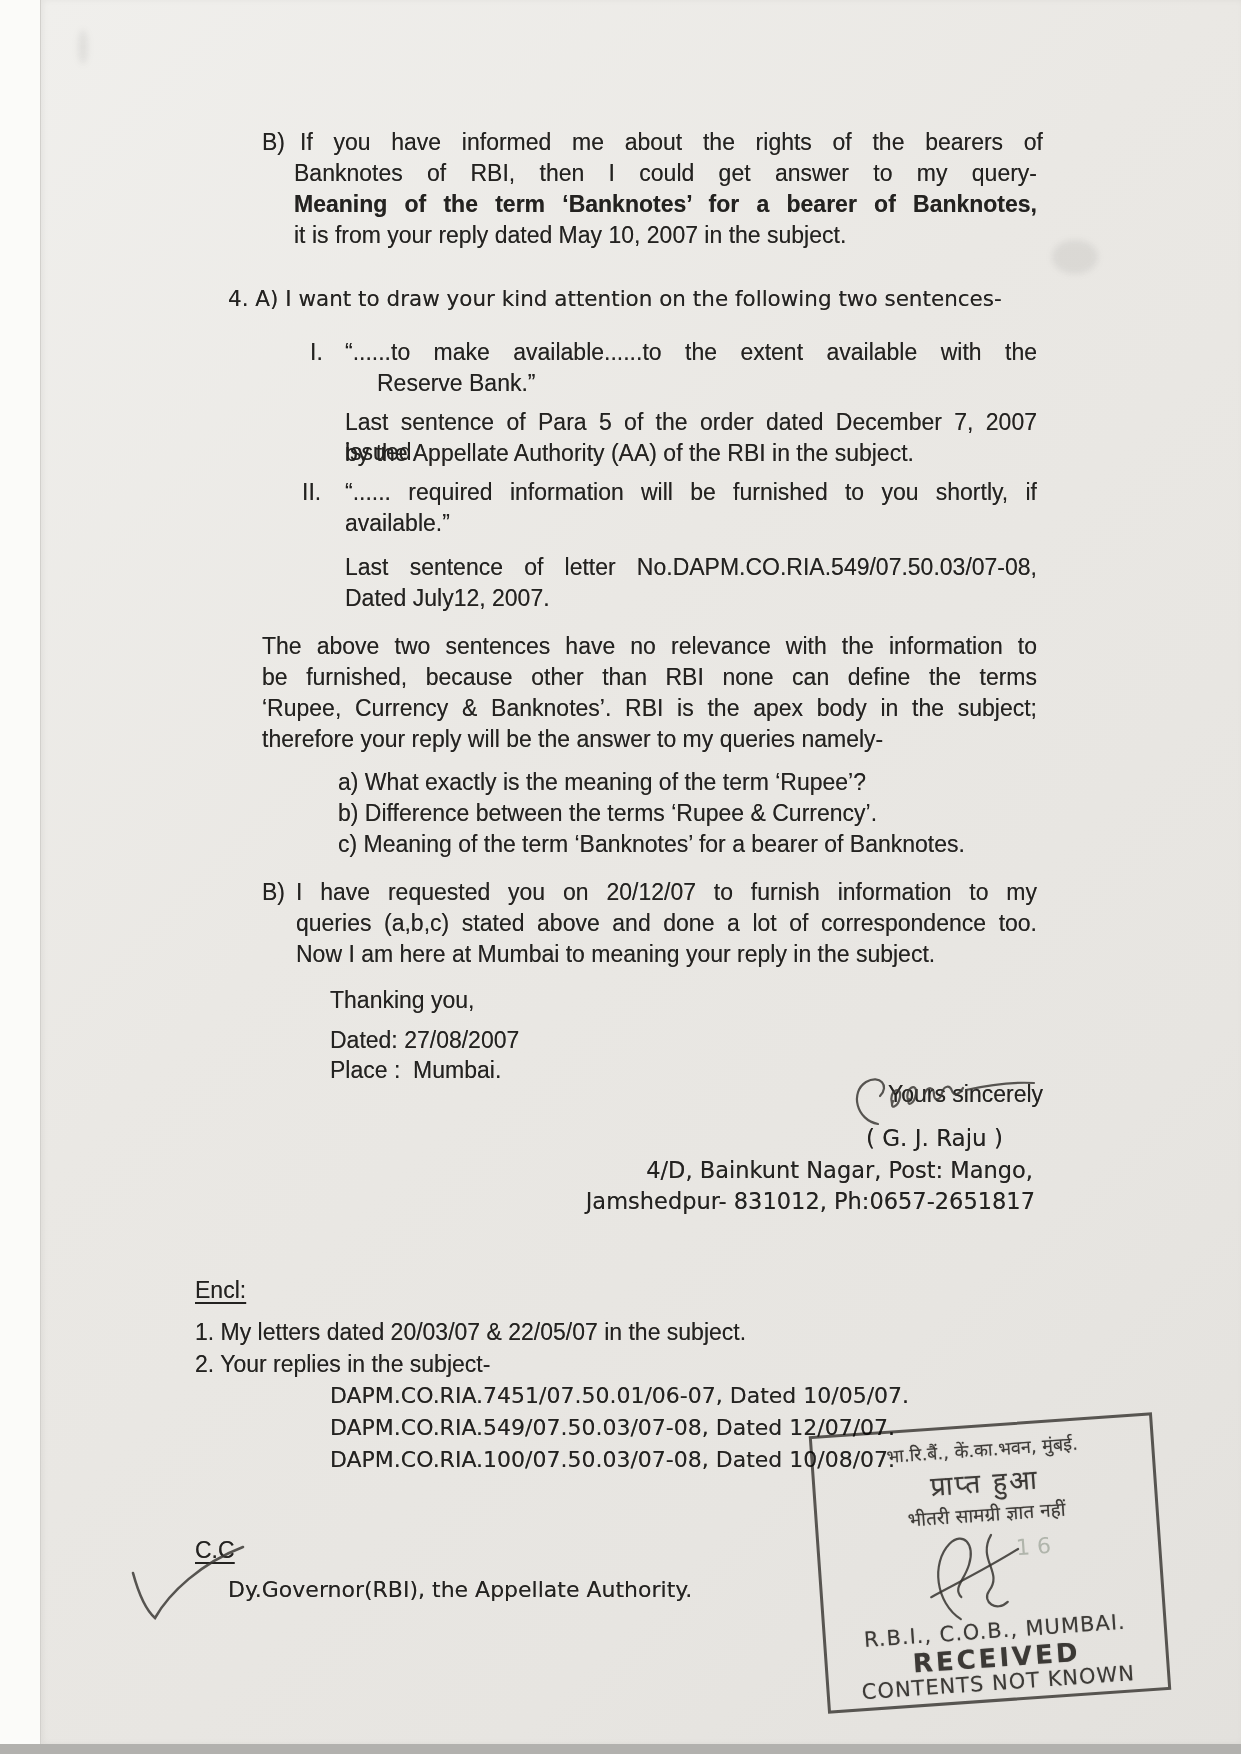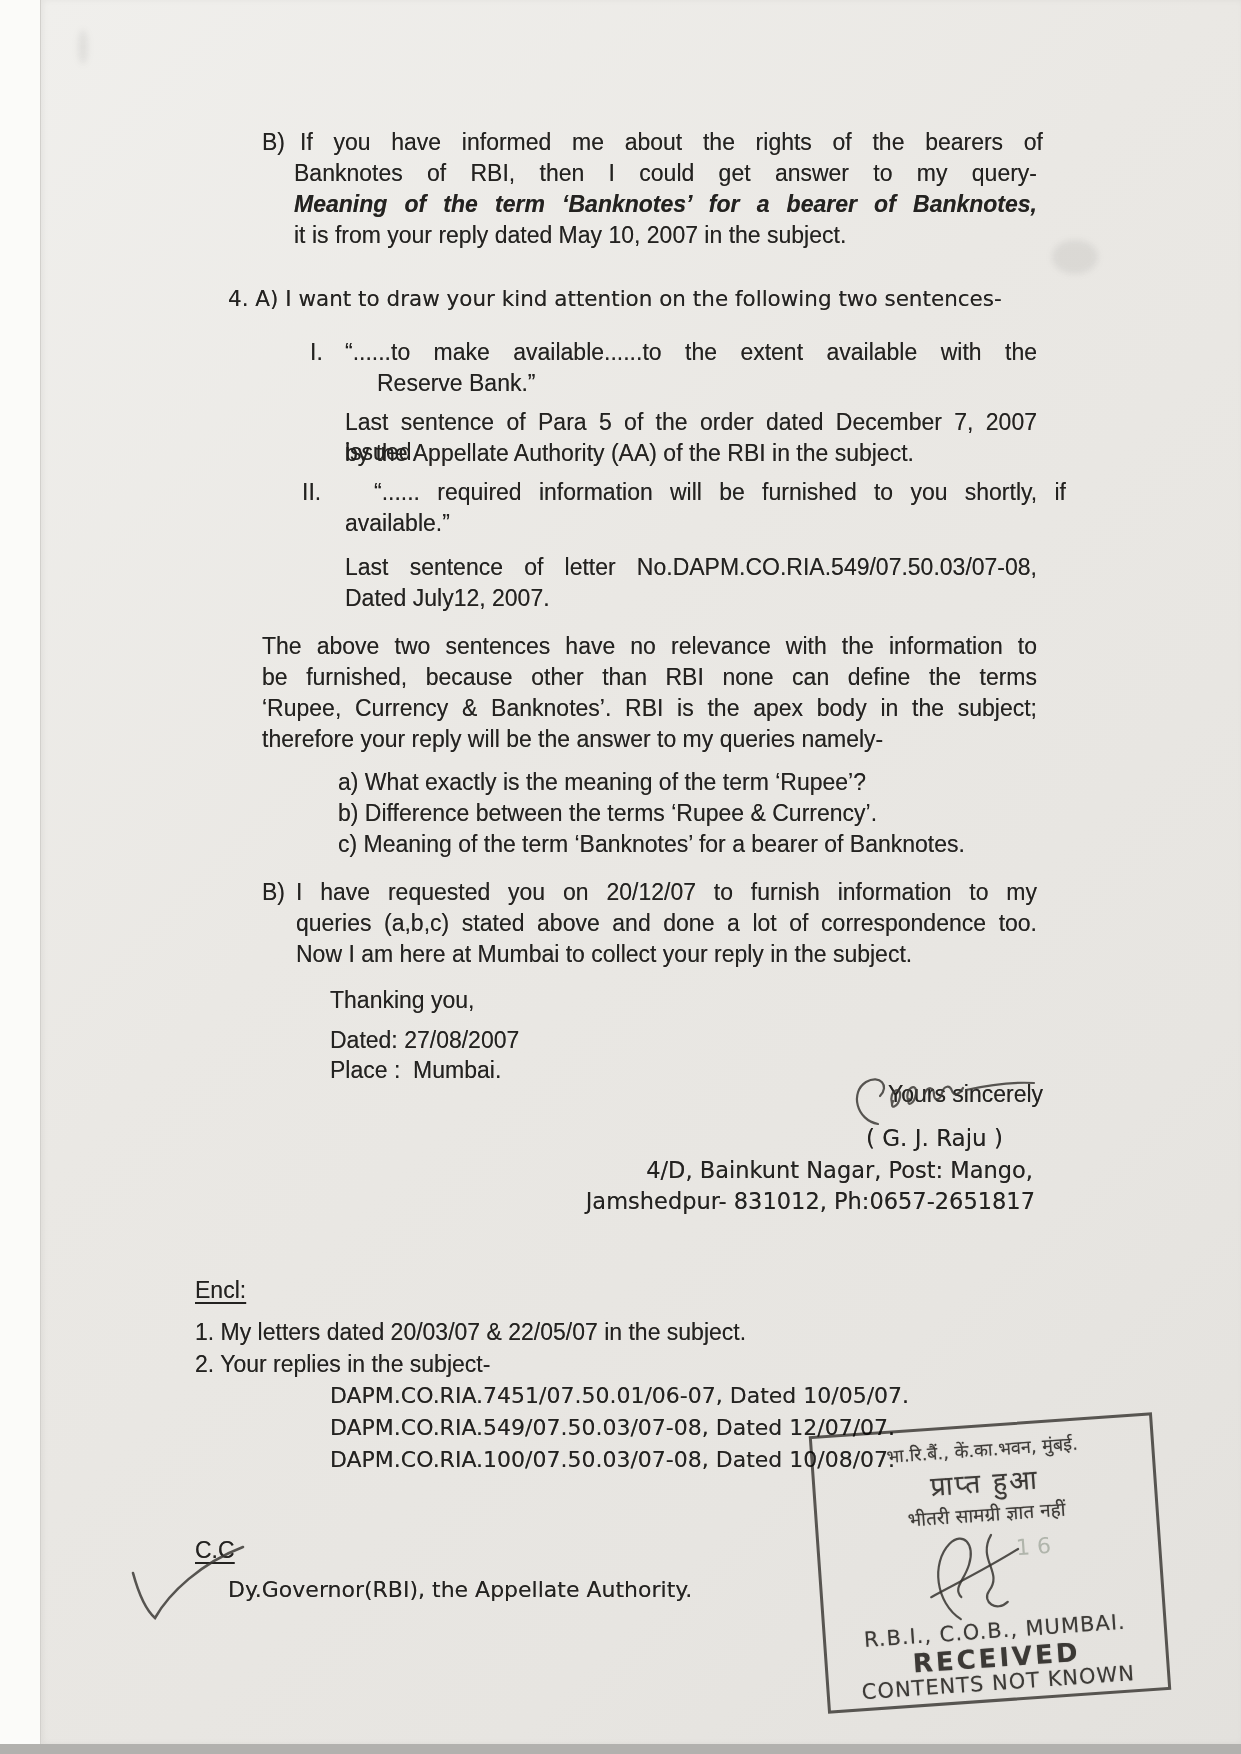--- a/index.html
+++ b/index.html
@@ -30,50 +30,50 @@
 
 <div id="screen">
   <div id="paper"></div>
 
   <div class="smudge" style="left:1052px;top:240px;width:46px;height:34px;"></div>
   <div class="smudge" style="left:78px;top:30px;width:10px;height:34px;"></div>
 
   <div class="t" style="left:262px;top:128px;">B)</div>
   <div class="t j" style="left:300px;top:128px;width:743px;">If you have informed me about the rights of the bearers of</div>
   <div class="t j" style="left:294px;top:159px;width:743px;">Banknotes of RBI, then I could get answer to my query-</div>
-  <div class="t j b" style="left:294px;top:190px;width:743px;font-style:italic;">Meaning of the term ‘Banknotes’ for a bearer of Banknotes,</div>
+  <div class="t j b" style="left:294px;top:190px;width:743px;">Meaning of the term ‘Banknotes’ for a bearer of Banknotes,</div>
   <div class="t" style="left:294px;top:221px;text-align:right;">it is from your reply dated May 10, 2007 in the subject.</div>
 
   <div class="t d" style="left:228px;top:285px;">4. A) I want to draw your kind attention on the following two sentences-</div>
 
   <div class="t" style="left:310px;top:338px;">I.</div>
   <div class="t j" style="left:345px;top:338px;width:692px;">“......to make available......to the extent available with the</div>
   <div class="t" style="left:345px;top:369px;margin-left:32px;">Reserve Bank.”</div>
   <div class="t j" style="left:345px;top:408px;width:692px;">Last sentence of Para 5 of the order dated December 7, 2007 issued</div>
   <div class="t" style="left:345px;top:439px;">by the Appellate Authority (AA) of the RBI in the subject.</div>
 
   <div class="t" style="left:302px;top:478px;">II.</div>
-  <div class="t j" style="left:345px;top:478px;width:692px;margin-left:29px;">“...... required information will be furnished to you shortly, if</div>
+  <div class="t j" style="left:345px;top:478px;width:692px;">“...... required information will be furnished to you shortly, if</div>
   <div class="t" style="left:345px;top:509px;">available.”</div>
   <div class="t j" style="left:345px;top:553px;width:692px;">Last sentence of letter No.DAPM.CO.RIA.549/07.50.03/07-08,</div>
   <div class="t" style="left:345px;top:584px;">Dated July12, 2007.</div>
 
   <div class="t j" style="left:262px;top:632px;width:775px;">The above two sentences have no relevance with the information to</div>
   <div class="t j" style="left:262px;top:663px;width:775px;">be furnished, because other than RBI none can define the terms</div>
   <div class="t j" style="left:262px;top:694px;width:775px;">‘Rupee, Currency &amp; Banknotes’. RBI is the apex body in the subject;</div>
   <div class="t" style="left:262px;top:725px;">therefore your reply will be the answer to my queries namely-</div>
 
   <div class="t" style="left:338px;top:768px;">a) What exactly is the meaning of the term ‘Rupee’?</div>
   <div class="t" style="left:338px;top:799px;">b) Difference between the terms ‘Rupee &amp; Currency’.</div>
   <div class="t" style="left:338px;top:830px;">c) Meaning of the term ‘Banknotes’ for a bearer of Banknotes.</div>
 
   <div class="t" style="left:262px;top:878px;">B)</div>
   <div class="t j" style="left:296px;top:878px;width:741px;">I have requested you on 20/12/07 to furnish information to my</div>
   <div class="t j" style="left:296px;top:909px;width:741px;">queries (a,b,c) stated above and done a lot of correspondence too.</div>
-  <div class="t" style="left:296px;top:940px;">Now I am here at Mumbai to collect your reply in the subject.</div>
+  <div class="t" style="left:296px;top:940px;">Now I am here at Mumbai to meaning your reply in the subject.</div>
 
   <div class="t" style="left:330px;top:986px;">Thanking you,</div>
   <div class="t" style="left:330px;top:1026px;">Dated: 27/08/2007</div>
   <div class="t" style="left:330px;top:1056px;">Place :  Mumbai.</div>
   <div class="t" style="left:862px;top:1080px;margin-left:26px;">Yours sincerely</div>
 
   <svg style="left:848px;top:1072px;" width="200" height="60">
     <path class="ink" d="M30,52 C8,48 2,20 18,10 C32,2 42,14 32,24"></path>
     <path class="ink" d="M44,32 C40,18 54,13 52,25 C50,36 41,38 45,29"></path>
     <path class="ink" d="M60,29 C56,15 70,10 68,22 C66,33 58,35 61,27"></path>

